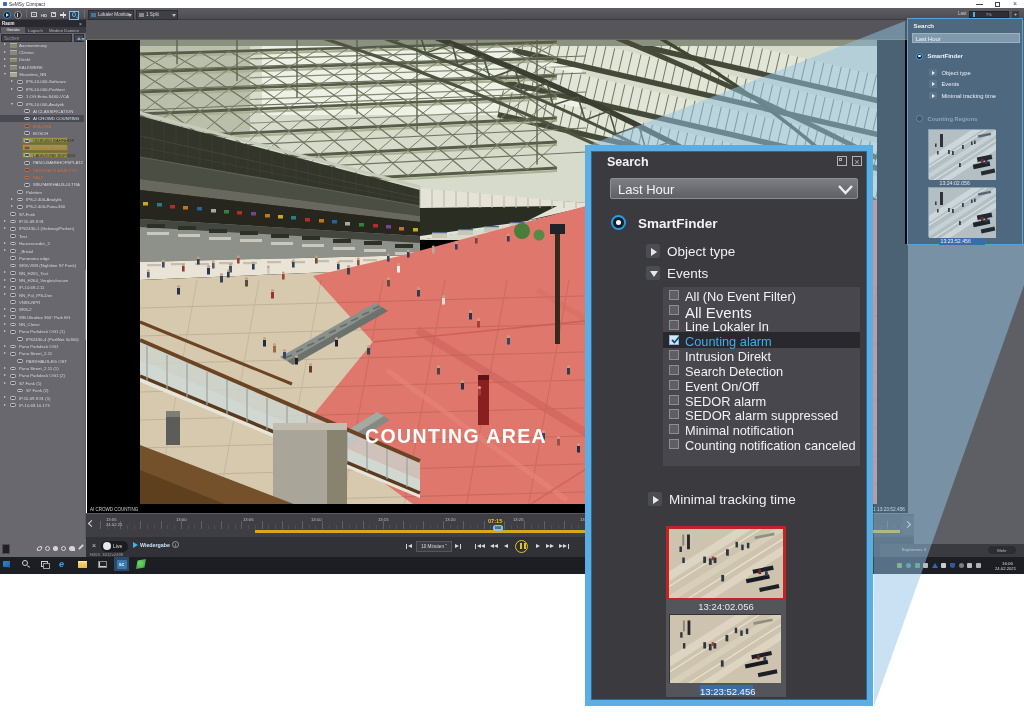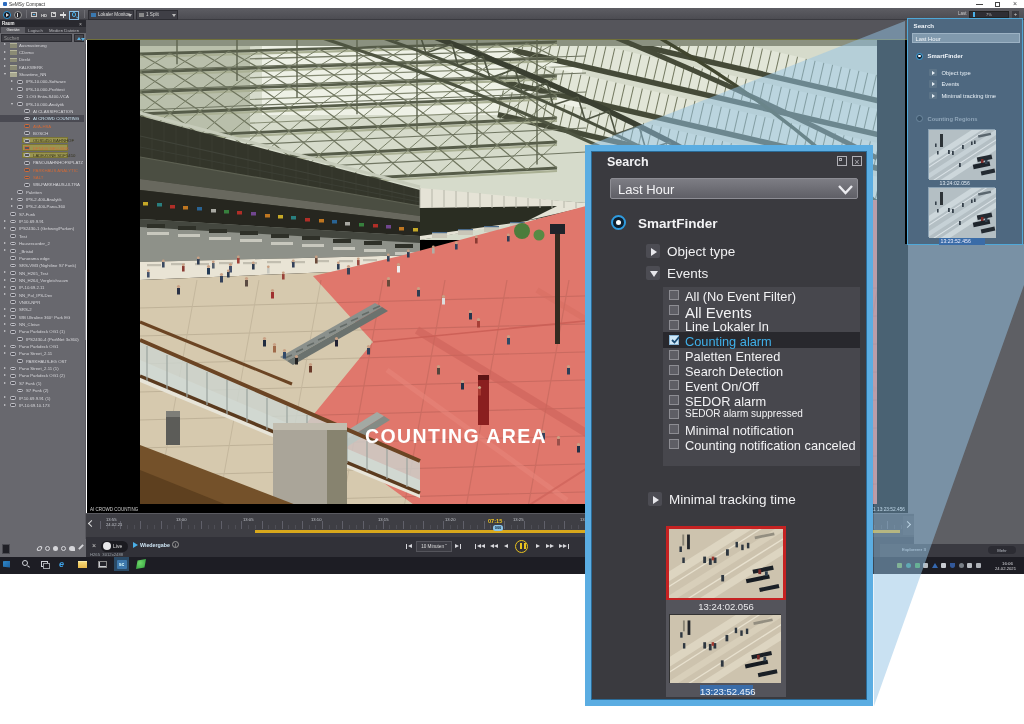--- a/index.html
+++ b/index.html
@@ -1559,29 +1559,29 @@
 <div class="ab" style="left:22px;top:17.1px;font-size:15px;color:#f2f2f4">All Events</div>
 <div class="ab" style="left:6px;top:33.0px;width:10px;height:10px;background:#5e5e65;border:1px solid #8d8d93"></div>
 <div class="ab" style="left:22px;top:32.0px;font-size:12.8px;color:#f2f2f4">Line Lokaler In</div>
 <div class="ab" style="left:0;top:45.4px;width:197px;height:15.2px;background:#28282d"></div>
 <div class="ab" style="left:6px;top:47.9px;width:10px;height:10px;background:#cfe8f8;border:1px solid #8ab6d6"></div>
 <svg class="ab" style="left:7.5px;top:49.4px" width="9" height="8">
           <polyline points="1,4 3.5,6.5 8,1" fill="none" stroke="#1a4a72" stroke-width="1.8"></polyline>
         </svg>
 <div class="ab" style="left:22px;top:46.9px;font-size:12.8px;color:#3fafe8">Counting alarm</div>
 <div class="ab" style="left:6px;top:62.8px;width:10px;height:10px;background:#5e5e65;border:1px solid #8d8d93"></div>
-<div class="ab" style="left:22px;top:61.8px;font-size:12.8px;color:#f2f2f4">Paletten Entered</div>
+<div class="ab" style="left:22px;top:61.8px;font-size:12.8px;color:#f2f2f4">Intrusion Direkt</div>
 <div class="ab" style="left:6px;top:77.7px;width:10px;height:10px;background:#5e5e65;border:1px solid #8d8d93"></div>
 <div class="ab" style="left:22px;top:76.7px;font-size:12.8px;color:#f2f2f4">Search Detection</div>
 <div class="ab" style="left:6px;top:92.6px;width:10px;height:10px;background:#5e5e65;border:1px solid #8d8d93"></div>
 <div class="ab" style="left:22px;top:91.6px;font-size:12.8px;color:#f2f2f4">Event On/Off</div>
 <div class="ab" style="left:6px;top:107.5px;width:10px;height:10px;background:#5e5e65;border:1px solid #8d8d93"></div>
 <div class="ab" style="left:22px;top:106.5px;font-size:12.8px;color:#f2f2f4">SEDOR alarm</div>
 <div class="ab" style="left:6px;top:122.4px;width:10px;height:10px;background:#5e5e65;border:1px solid #8d8d93"></div>
-<div class="ab" style="left:22px;top:121.4px;font-size:10px;color:#f2f2f4">SEDOR alarm suppressed</div>
+<div class="ab" style="left:22px;top:121.4px;font-size:13px;color:#f2f2f4">SEDOR alarm suppressed</div>
 <div class="ab" style="left:6px;top:137.3px;width:10px;height:10px;background:#5e5e65;border:1px solid #8d8d93"></div>
 <div class="ab" style="left:22px;top:136.3px;font-size:12.8px;color:#f2f2f4">Minimal notification</div>
 <div class="ab" style="left:6px;top:152.2px;width:10px;height:10px;background:#5e5e65;border:1px solid #8d8d93"></div>
 <div class="ab" style="left:22px;top:151.2px;font-size:12.8px;color:#f2f2f4">Counting notification canceled</div>
  </div>
  <div class="ab" style="left:57px;top:341px;width:14px;height:14px;background:#4c4c53;border-radius:2px"></div>
  <div class="ab" style="left:62px;top:344.5px;width:0;height:0;border-left:6px solid #e8e8ec;border-top:4px solid transparent;border-bottom:4px solid transparent"></div>
  <div class="ab" style="left:78px;top:341px;font-size:13.5px;color:#f0f0f2">Minimal tracking time</div>
  <div class="ab" style="left:75px;top:375px;width:120px;height:74px;border:3px solid #c52222">
         <svg width="114" height="69" viewBox="0 0 120 75" preserveAspectRatio="none" style="position:absolute;left:0;top:0">

